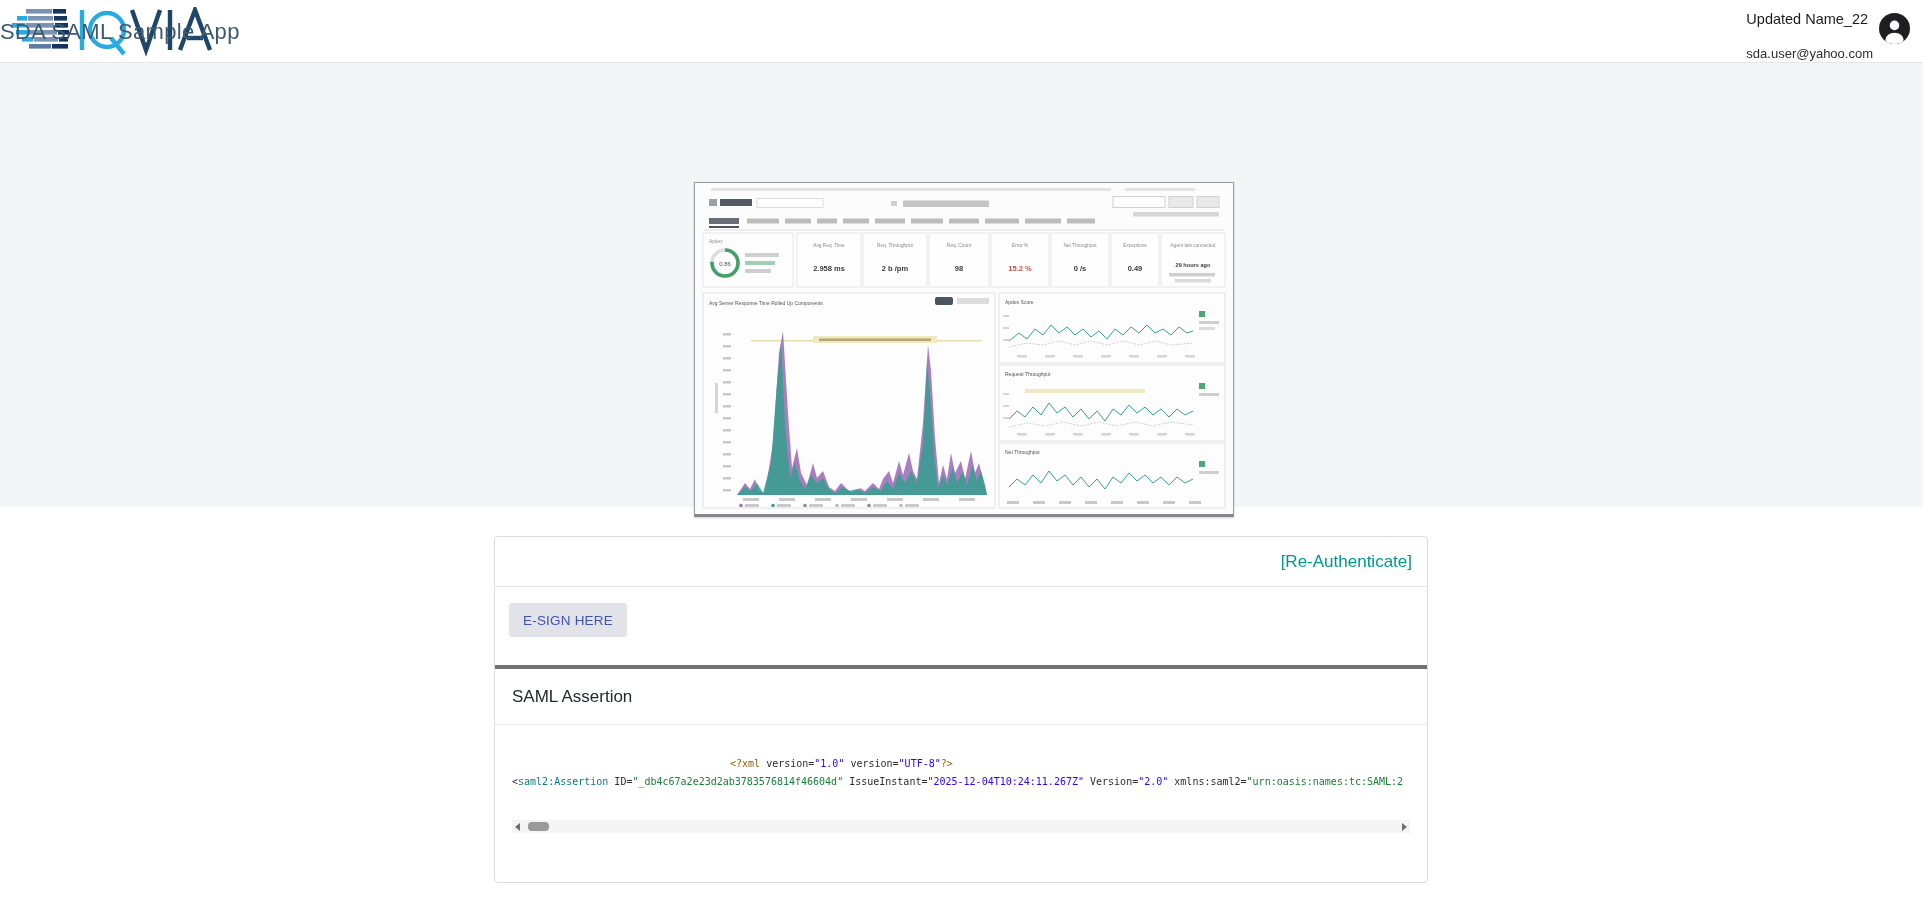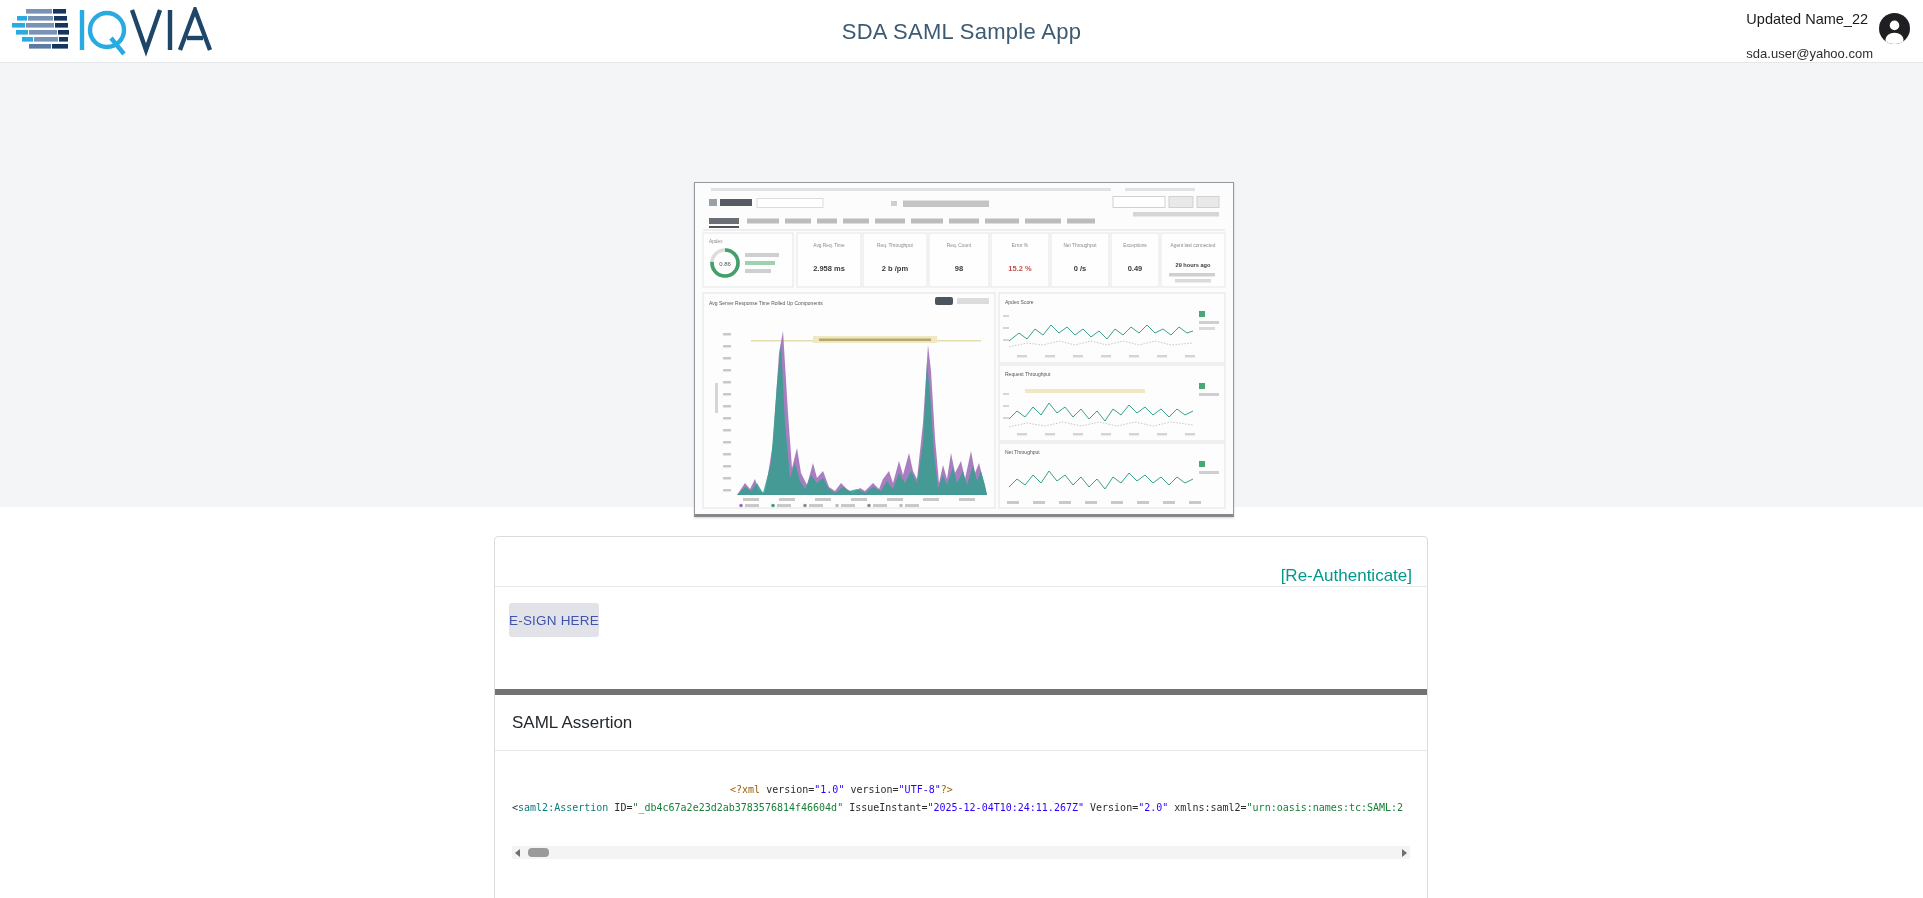--- a/index.html
+++ b/index.html
@@ -8,48 +8,48 @@
     background:#ffffff;font-family:"Liberation Sans",sans-serif;
   }
   
   .app-header{
     position:absolute;left:0;top:0;width:1923px;height:63px;background:#fff;
     border-bottom:1px solid #e4e6e8;box-sizing:border-box;
   }
   .logo-wrap{position:absolute;left:12px;top:7px;width:250px;height:50px;}
   .page-title{
     position:absolute;left:0;top:0;width:100%;height:77px;line-height:63px;
-    text-align:center;font-size:22px;color:#3d5a73;letter-spacing:.3px;
+    text-align:left;font-size:22px;color:#3d5a73;letter-spacing:.3px;
   }
   .user-block{position:absolute;right:50px;top:9px;text-align:left;}
   .user-name{font-size:14.5px;color:#1b1b1b;line-height:20px;}
   .user-email{font-size:13px;color:#2e2e2e;line-height:18px;margin-top:16px;}
   .avatar{position:absolute;right:13px;top:13px;width:31px;height:31px;cursor:pointer;}
   
   .hero{position:absolute;left:0;top:63px;width:1923px;height:444px;background:#f4f5f7;}
   .thumb-wrap{
     position:absolute;left:694px;top:119px;width:538px;height:331px;
     background:#fef9c3;border:1px solid #97999c;border-bottom:3px solid #85878a;
     box-shadow:0 1px 2px rgba(0,0,0,.18);
   }
   .thumb-wrap svg{filter:blur(0.4px);display:block;}
   
   .card{
     position:absolute;left:494px;top:536px;width:934px;background:#fff;
     border:1px solid #dcdcdc;border-radius:4px;box-sizing:border-box;
   }
-  .card-row1{height:49px;display:flex;align-items:flex-end;justify-content:flex-end;padding-right:15px;}
+  .card-row1{height:49px;display:flex;align-items:center;justify-content:flex-end;padding-right:15px;}
   .reauth-link{color:#00988c;font-size:17px;cursor:pointer;text-decoration:none;}
   .card-row2{height:78px;border-top:1px solid #e8e8e8;}
   .esign-btn{
-    margin:16px 0 12px 14px;height:34px;padding:0 0;background:#e2e3e8;border:none;
+    margin:16px 0 12px 14px;height:34px;padding:0 14px;background:#e2e3e8;border:none;
     color:#4053ad;font-size:13.5px;font-family:"Liberation Sans",sans-serif;
     border-radius:3px;cursor:pointer;letter-spacing:.2px;
   }
-  .card-row3{height:55px;border-top:6px solid #737373;display:flex;align-items:center;padding-left:17px;margin-top:24px;}
+  .card-row3{height:55px;border-top:4px solid #737373;display:flex;align-items:center;padding-left:17px;}
   .assertion-heading{font-size:17px;color:#24292e;}
   .card-row4{border-top:1px solid #e8e8e8;height:158px;padding:30px 17px 0;box-sizing:border-box;}
   .code-line{
     font-family:"DejaVu Sans Mono",monospace;font-size:10px;line-height:17.5px;
     white-space:pre;color:#2b2b2b;overflow:hidden;
   }
   .code-line.indent{margin-left:218px;}
   .tk-pi{color:#9a5b00}.tk-attr{color:#2b2b2b}.tk-punct{color:#2b2b2b}
   .tk-blue{color:#2a00ff}.tk-green{color:#188038}.tk-tag{color:#0d7b7b}
   .hscroll{

